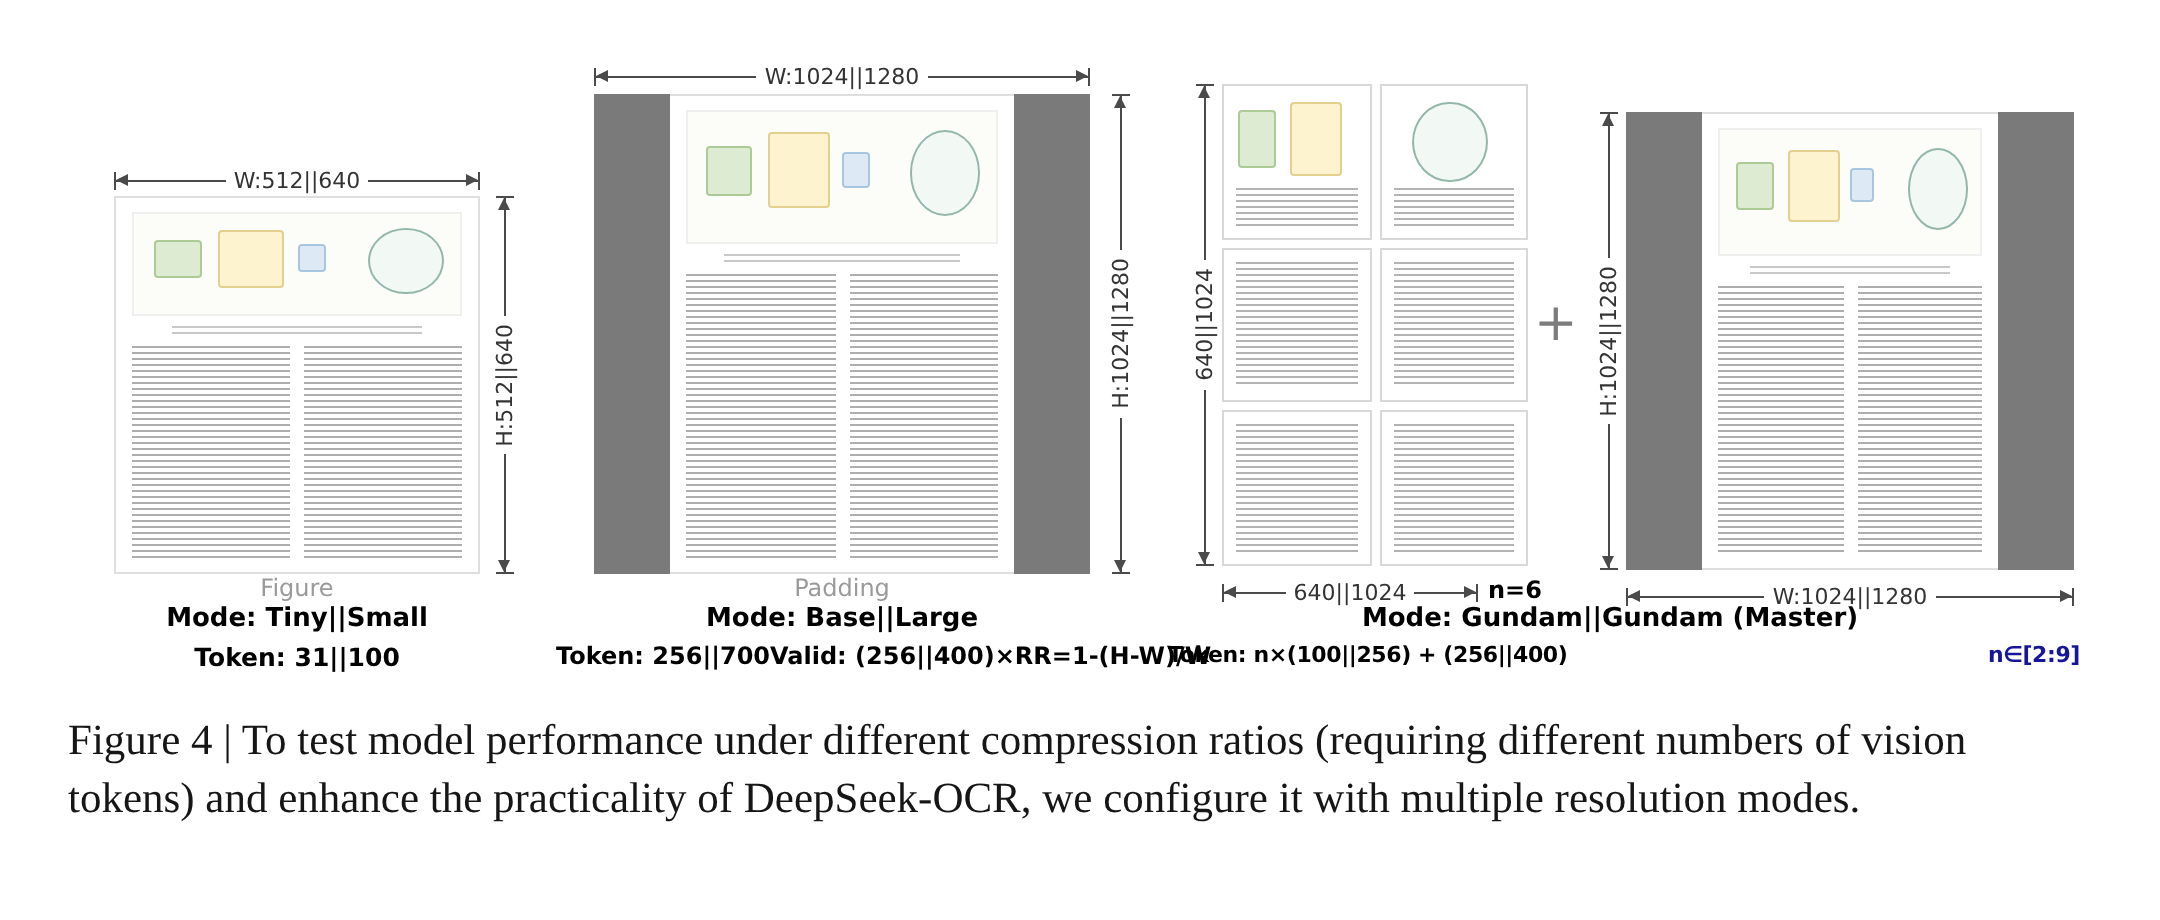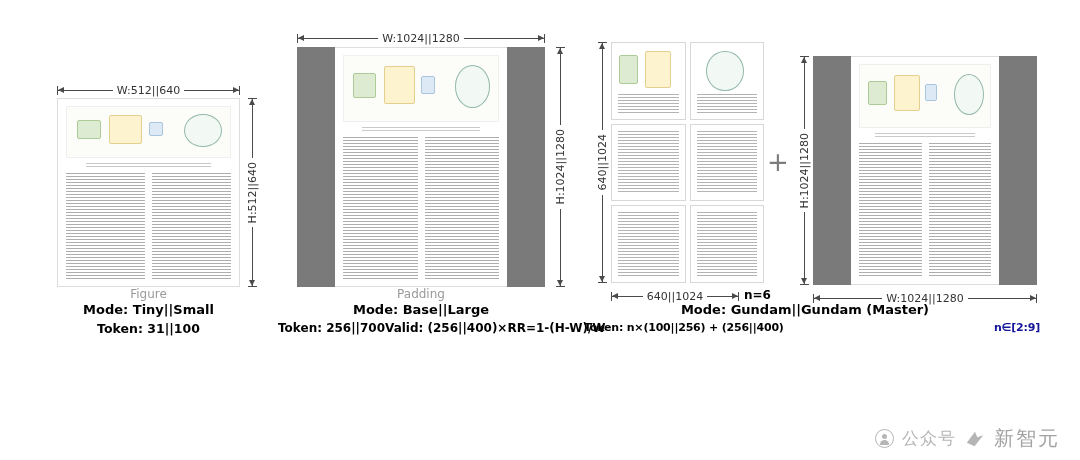--- a/index.html
+++ b/index.html
@@ -268,24 +268,17 @@
     </div>
 
     <div class="mode-label p3-mode">Mode: Gundam||Gundam (Master)</div>
     <div class="stat-row p3-stats">
       <span>Token: n×(100||256) + (256||400)</span>
       <span class="range">n∈[2:9]</span>
     </div>
   </section>
 
   
-
-  
-  <div class="watermark">
-    <span class="wm-circle"></span>
-    <span class="wm-platform">公众号</span>
-    <svg width="22" height="22" viewBox="0 0 24 24">
-      <path d="M3 16 L12 4 L14.5 10 L21 8 L11.5 20 Z" fill="#b5b5b5"></path>
-    </svg>
-    <span class="wm-brand">新智元</span>
-  </div>
+  <p class="caption">Figure 4 | To test model performance under different compression ratios (requiring different numbers of vision tokens) and enhance the practicality of DeepSeek-OCR, we configure it with multiple resolution modes.</p>
+
+  
 
 </div>
 
 </body></html>

